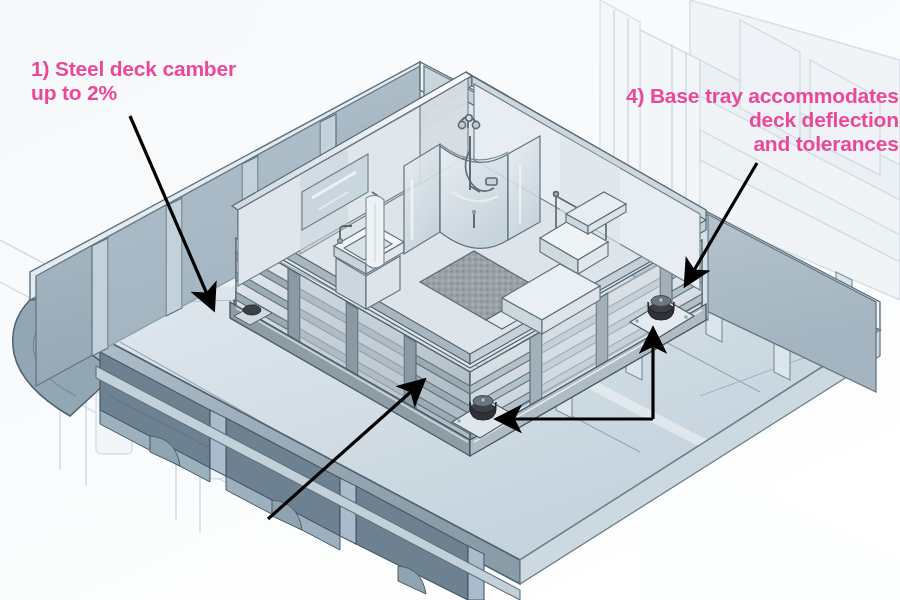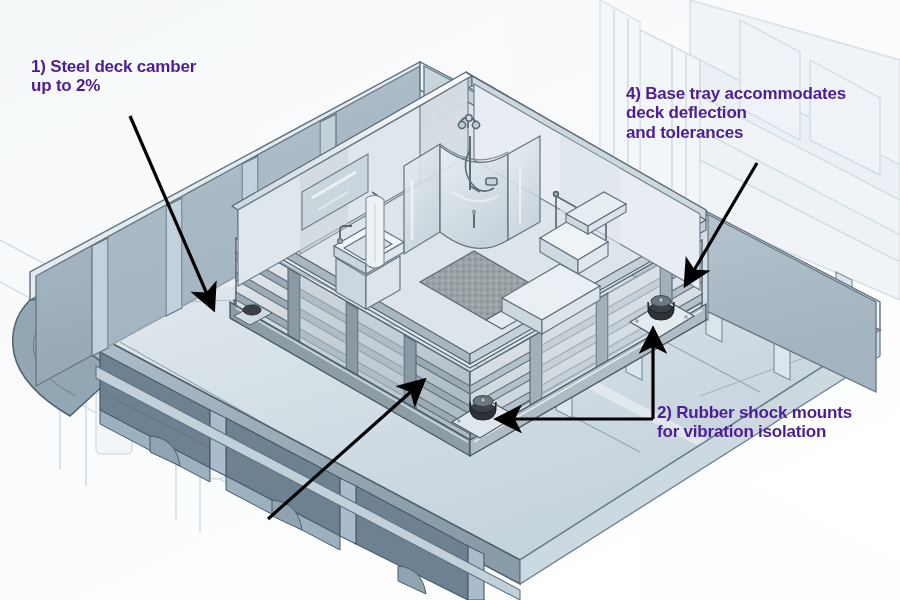--- a/index.html
+++ b/index.html
@@ -1,27 +1,27 @@
 <!DOCTYPE html>
 <html><head>
 <meta charset="utf-8">
 <title>Marine Bathroom Module Installation Diagram</title>
 <style>
   html,body{margin:0;padding:0;background:#fff;}
   body{width:900px;height:600px;overflow:hidden;
        font-family:"Liberation Sans","DejaVu Sans",sans-serif;}
   #stage{position:relative;width:900px;height:600px;background:#ffffff;}
   #art{position:absolute;left:0;top:0;width:900px;height:600px;}
-  .callout{position:absolute;color:#4c1d95;font-weight:bold;
-           font-size:17px;line-height:1.14;letter-spacing:-0.2px;
+  .callout{position:absolute;color:#ec4899;font-weight:bold;
+           font-size:21px;line-height:1.14;letter-spacing:-0.2px;
            white-space:pre-line;}
   #callout-1{left:31px;  top:57px;  text-align:left;}
   #callout-2{left:657px; top:403px; text-align:left;}
   #callout-3{left:33px;  top:492px; text-align:right;}
-  #callout-4{left:626px; top:84px;  text-align:left;}
+  #callout-4{left:626px; top:84px;  text-align:right;}
 </style>
 </head>
 <body>
 
 <div id="stage">
 
   <svg id="art" viewBox="0 0 900 600" xmlns="http://www.w3.org/2000/svg">
     <defs>
       <linearGradient id="gDeckTop" x1="0" y1="0" x2="0.6" y2="1">
         <stop offset="0" stop-color="#eef3f6"></stop>
@@ -412,17 +412,15 @@
     </g>
   </svg>
 
   <div class="callout" id="callout-1">1) Steel deck camber
      up to 2%</div>
 
   <div class="callout" id="callout-4">4) Base tray accommodates
 deck deflection
 and tolerances</div>
 
-  <div class="callout" id="callout-2">2) Rubber shock mounts
-    for vibration isolation</div>
 
 
 </div>
 
 </body></html>

